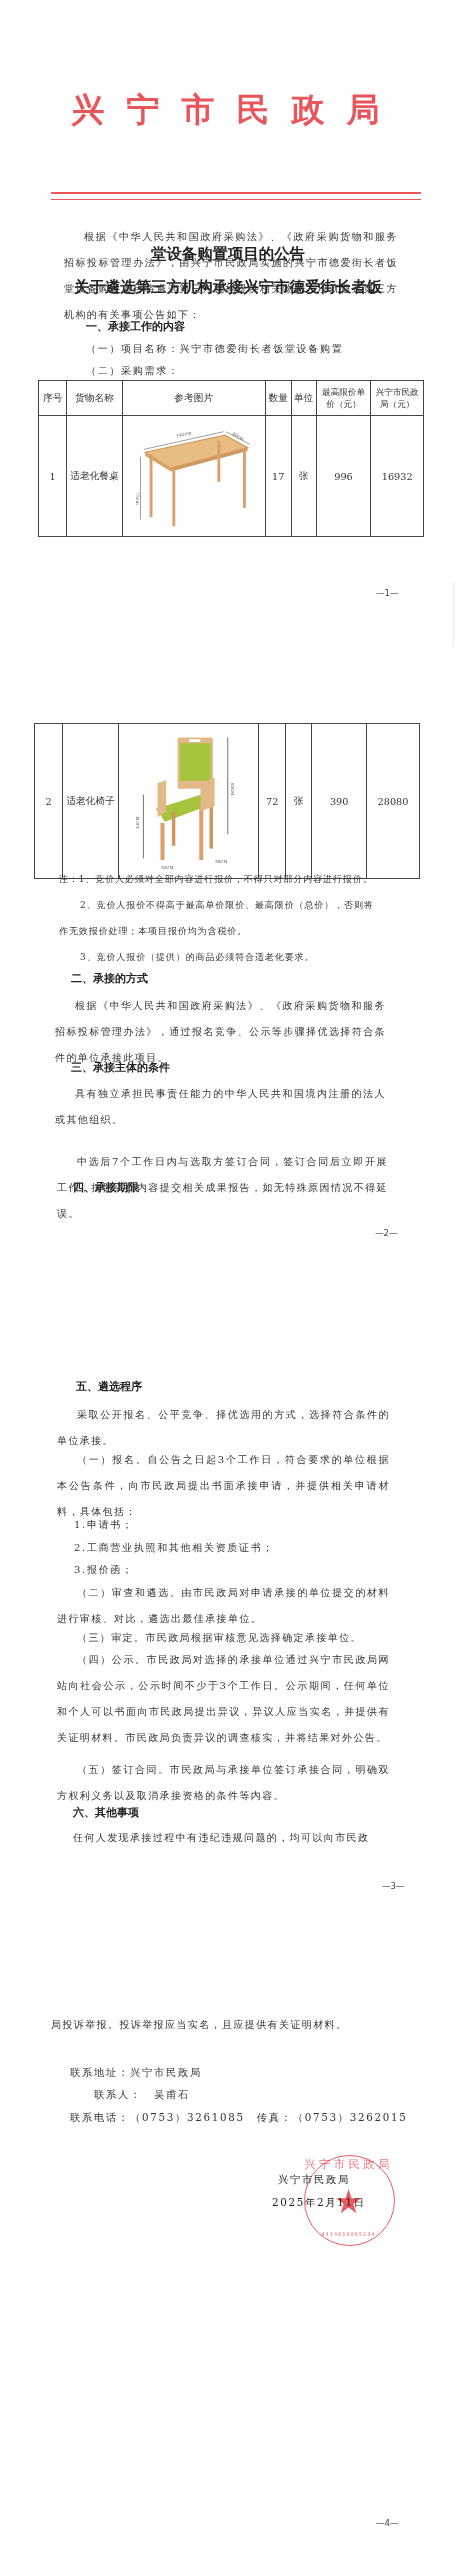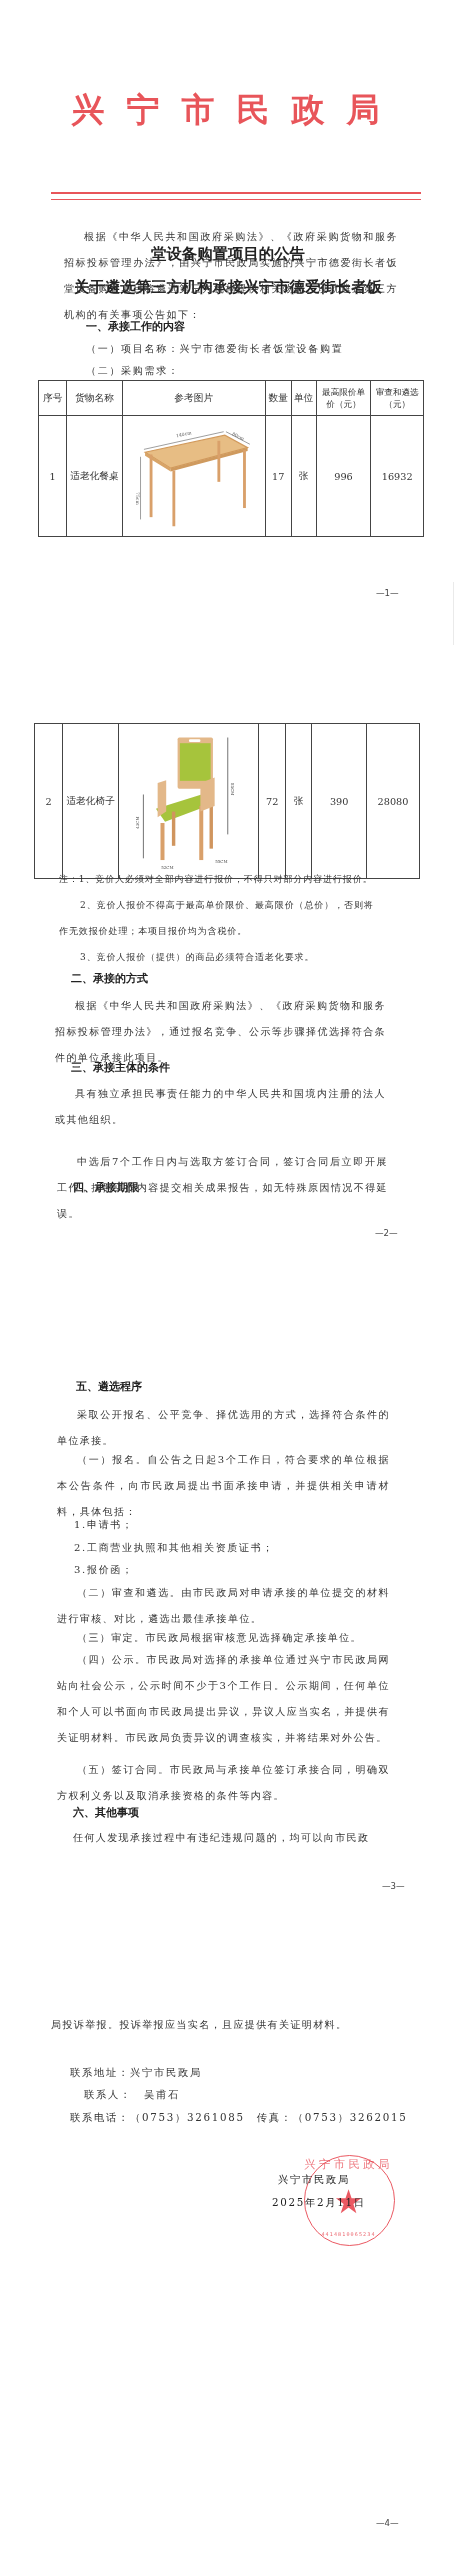--- a/index.html
+++ b/index.html
@@ -49,21 +49,21 @@
 
 <table class="req" style="left:38px; top:380px; width:386px;">
   <tbody>
       <tr style="height:35px;">
     <th style="width:27px;">序号</th>
     <th style="width:61px;">货物名称</th>
     <th style="width:140px;">参考图片</th>
     <th style="width:23px;margin-top:28px;">数量</th>
     <th style="width:23px;">单位</th>
     <th style="width:56px; font-size:8.6px; line-height:12.5px;">最高限价单价（元）</th>
-    <th style="width:52px; font-size:8.6px; line-height:12.5px;">审查和遴选（元）</th>
+    <th style="width:52px; font-size:8.6px; line-height:12.5px;">兴宁市民政局（元）</th>
   </tr>
   <tr style="height:118px;">
     <td>1</td>
     <td>适老化餐桌</td>
     <td>
       <svg width="131" height="114" viewBox="0 0 230 200" style="font-size:17px">
         <polygon points="30,60 170,30 210,52 75,88" fill="#e7bd84" stroke="#d29a5c" stroke-width="2"></polygon>
         <polygon points="30,60 75,88 75,94 30,66" fill="#d8a468"></polygon>
         <polygon points="75,88 210,52 210,58 75,94" fill="#cf9a5e"></polygon>
         <rect x="38" y="64" width="5" height="110" fill="#d9a06a"></rect>
@@ -151,21 +151,21 @@
 <div class="abs para indent" style="left:57px; top:1757px; width:333px;">（五）签订合同。市民政局与承接单位签订承接合同，明确双方权利义务以及取消承接资格的条件等内容。</div>
 
 <div class="abs h1" style="left:73px; top:1805px;">六、其他事项</div>
 <div class="abs para" style="left:73px; top:1825px; width:319px;">任何人发现承接过程中有违纪违规问题的，均可以向市民政</div>
 
 <div class="abs pg" style="left:382px; top:1881px;">—3—</div>
 
 <div class="abs para" style="left:51px; top:2012px; width:342px;">局投诉举报。投诉举报应当实名，且应提供有关证明材料。</div>
 
 <div class="abs sign" style="left:70px; top:2066px;">联系地址：兴宁市民政局</div>
-<div class="abs sign" style="left:54px; top:2088px;padding-left:30px;">联系人：　吴甫石</div>
+<div class="abs sign" style="left:64px; top:2088px;padding-left:30px;">联系人：　吴甫石</div>
 <div class="abs sign" style="left:70px; top:2111px;">联系电话：（0753）3261085　传真：（0753）3262015</div>
 
 <div class="abs seal"></div>
 <div class="abs seal-text">兴宁市民政局</div>
 <div class="abs seal-star">★</div>
 <div class="abs seal-code">4414810065234</div>
 
 <div class="abs sign" style="left:278px; top:2173px; color:#222;">兴宁市民政局</div>
 <div class="abs sign" style="left:272px; top:2196px; color:#222;">2025年2月11日</div>
 

